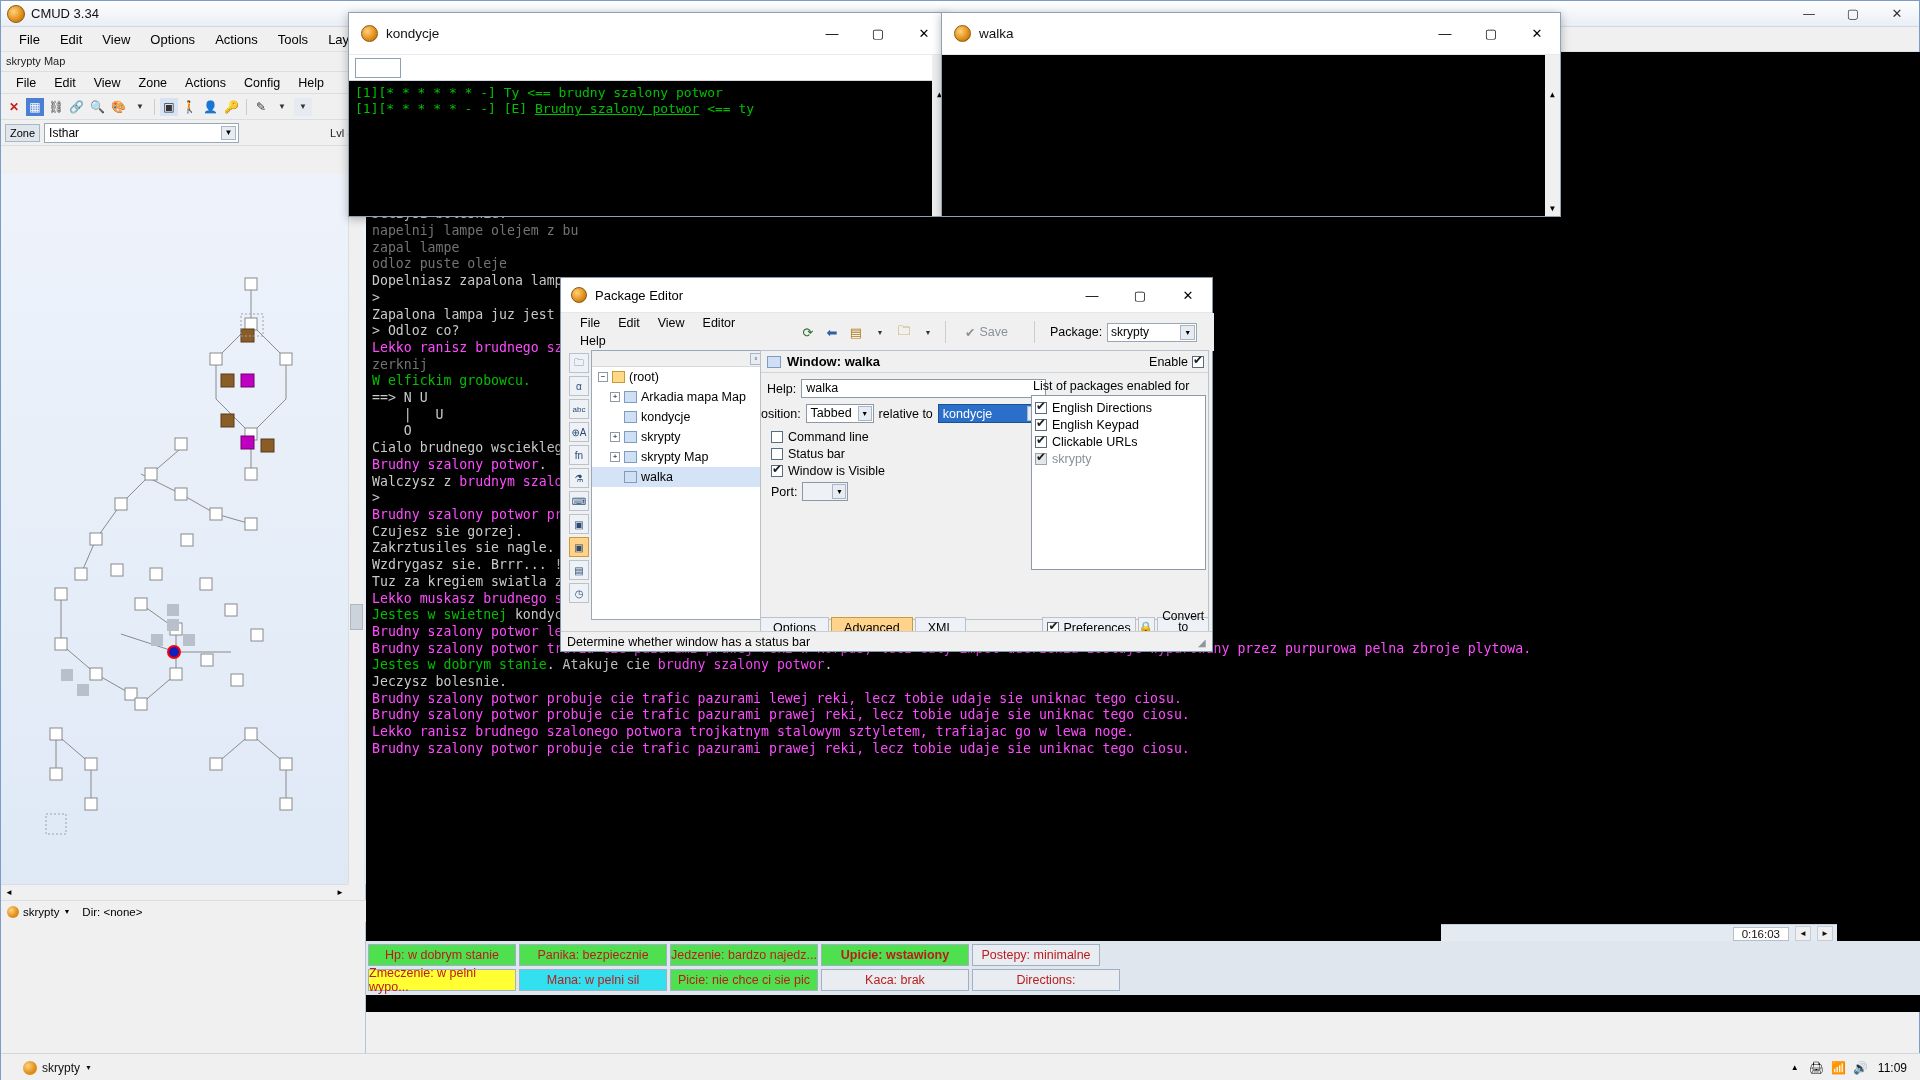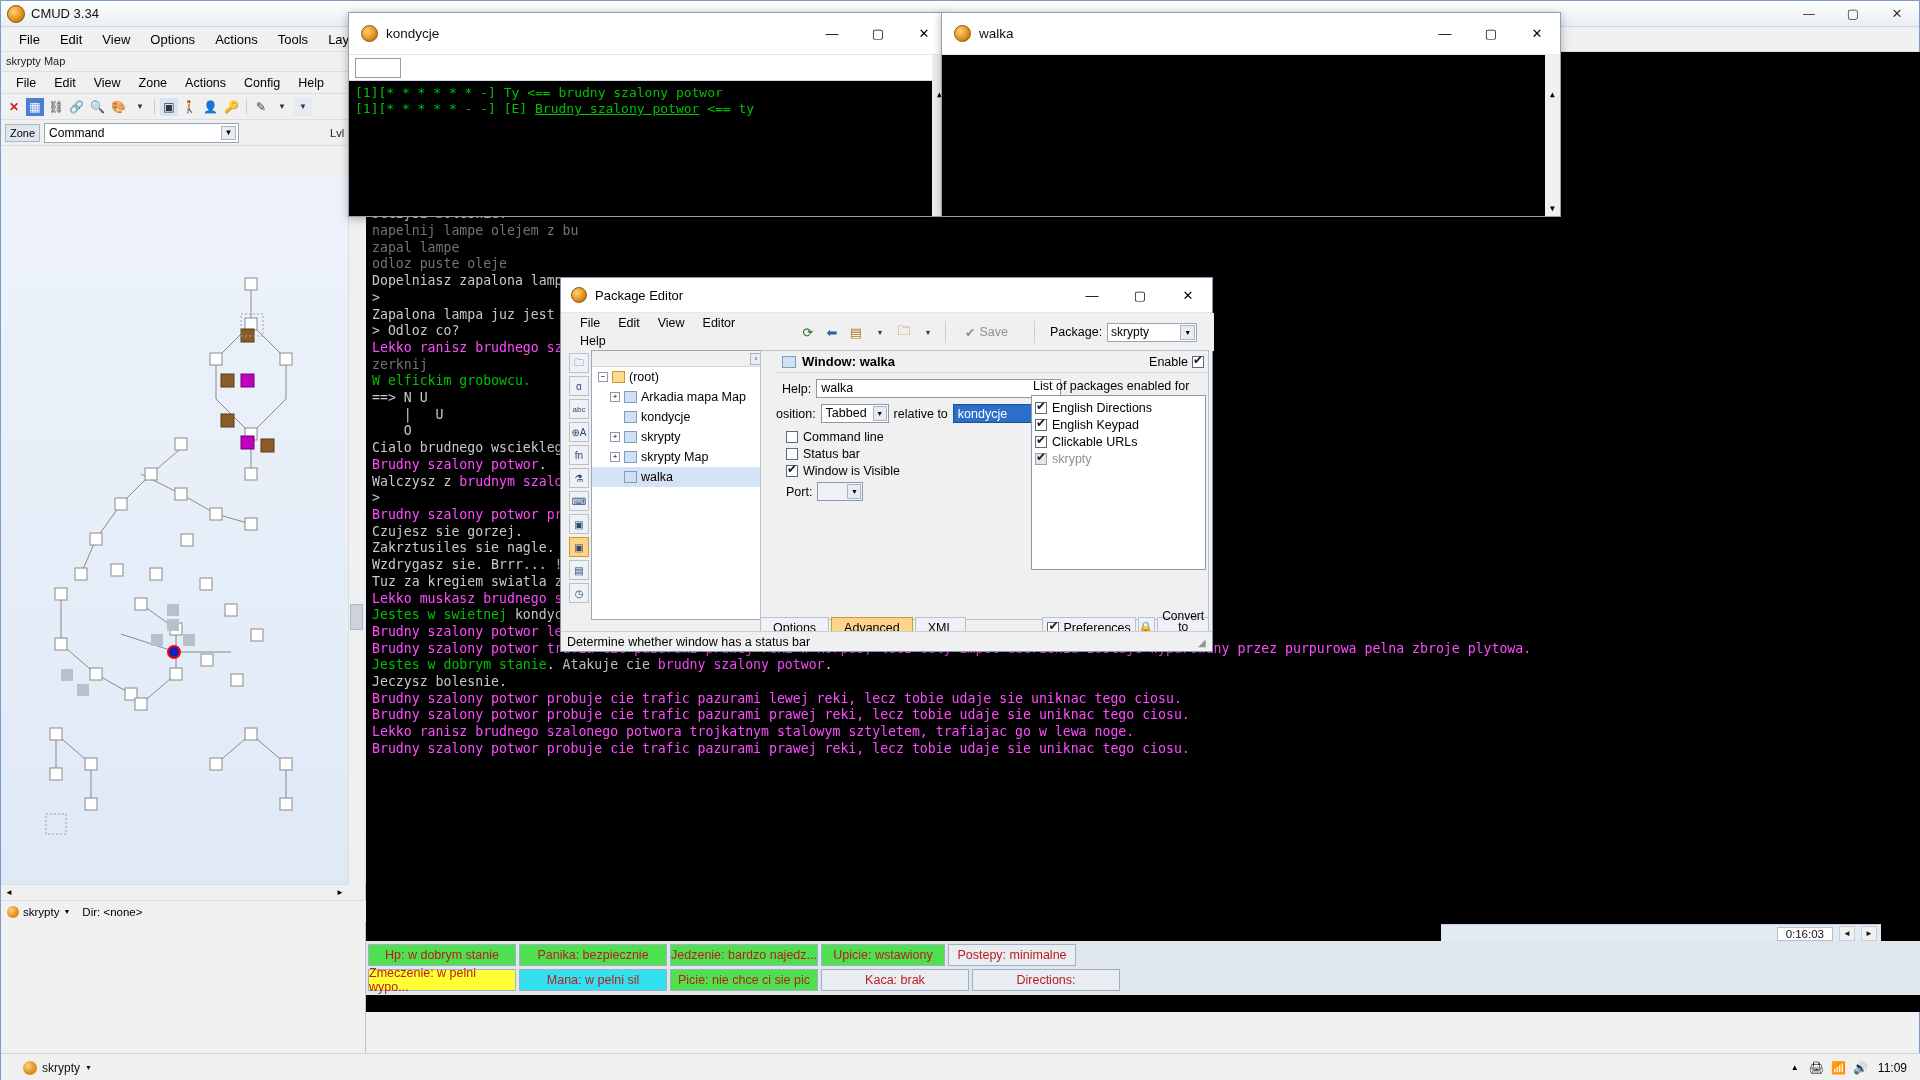--- a/index.html
+++ b/index.html
@@ -118,21 +118,21 @@
     background:#000;
   }
   .c-white{color:#c9c9c9}
   .c-green{color:#00c000}
   .c-bmagenta{color:#ff4cff}
   .c-byellow{color:#737373}
   .u{text-decoration:underline}
 
   
   #timer-bar {
-    position:absolute; left:1440px; top:923px; width:440px; height:18px;
+    position:absolute; left:1440px; top:923px; width:396px; height:18px;
     display:flex; align-items:center; justify-content:flex-end; gap:6px;
     background:#e4eaf2; border-top:1px solid #c4cdd8;
     font-size:11.5px; color:#111; padding-right:4px;
   }
   #timer-bar .tval { background:#fff; border:1px solid #b6c0cc; padding:0 8px; }
   #timer-bar .sc { width:16px; height:15px; background:#f0f0f0; border:1px solid #c4cdd8;
       display:flex;align-items:center;justify-content:center;font-size:8px;}
 
   
   #status-panels {
@@ -229,21 +229,21 @@
   .tree-item .exp { width:10px; height:10px; border:1px solid #8d99a6; background:#fff;
      font-size:8px; line-height:8px; display:flex;align-items:center;justify-content:center;}
   .tree-item .ficon { width:13px; height:12px; background:#ffd98a; border:1px solid #c79b2e; }
   .tree-item.sel { background:#d4e3f5; }
   #pkg-icons { position:absolute; left:5px; top:72px; width:26px; height:270px; }
   .psideicon { width:20px; height:20px; margin:3px auto; border:1px solid #b9c2cc;
      background:#eef2f7; font-size:10px; display:flex;align-items:center;justify-content:center;
      color:#2b4b75;}
   #pkg-right {
     position:absolute; left:199px; top:72px; width:449px; height:270px;
-    background:#f0f0f0; border:1px solid #b9c2cc;padding-left:15px;
+    background:#f0f0f0; border:1px solid #b9c2cc;
   }
   #pkg-right .winhdr { height:22px; display:flex; align-items:center; gap:6px;
      padding-left:6px; font-size:13px; font-weight:bold; border-bottom:1px solid #cdd4dc;}
   #pkg-right .winhdr .wic { width:14px;height:12px;background:#cfe0f5;border:1px solid #7d9cc0;}
   #pkg-right .winhdr .enable { margin-left:auto; font-weight:normal; font-size:12.5px;
      display:flex; align-items:center; gap:4px; padding-right:4px;}
   .fieldrow { display:flex; align-items:center; gap:5px; font-size:12.5px; margin:6px 0 0 6px;}
   .ti { height:19px; background:#fff; border:1px solid #8d99a6; padding:1px 4px; font-size:12.5px;}
   .cb { width:12px; height:12px; border:1px solid #5a6d80; background:#fff; display:inline-block;
       position:relative; }
@@ -319,21 +319,21 @@
       <div class="tbtn">👤</div>
       <div class="tbtn">🔑</div>
       <div class="tsep"></div>
       <div class="tbtn">✎</div>
       <div class="tbtn" style="font-size:8px;">▼</div>
       <div class="tbtn" style="background:#e6ebf2;font-size:8px;">▼</div>
     </div>
     <div id="map-zonebar">
       <div class="zlabel">Zone</div>
       <div class="zcombo">
-        <span>Command</span>
+        <span>Isthar</span>
         <span class="arrow">▼</span>
       </div>
       <div class="lvl">Lvl -1</div>
     </div>
 
     <div id="map-canvas">
       <svg width="365" height="710" xmlns="http://www.w3.org/2000/svg">
         <g stroke="#8a8a8a" stroke-width="1" fill="none">
           <path d="M250 110 L250 150 M250 150 L215 185 M250 150 L285 185 M215 185 L215 225 M285 185 L285 225 M215 225 L250 260 M285 225 L250 260 M250 260 L250 300"></path>
           <path d="M185 270 L150 300 M150 300 L120 330 M120 330 L95 365 M95 365 L80 400"></path>
@@ -435,21 +435,21 @@
     <span class="tval">0:16:03</span>
     <span class="sc">◄</span>
     <span class="sc">►</span>
   </div>
 
   <div id="status-panels">
     <div class="sprow" id="sprow1">
         <div class="spcell" style="background: rgb(79, 224, 79); width: 148px;">Hp: w dobrym stanie</div>
         <div class="spcell" style="background: rgb(79, 224, 79); width: 148px;">Panika: bezpiecznie</div>
         <div class="spcell" style="background: rgb(79, 224, 79); width: 148px;">Jedzenie: bardzo najedz...</div>
-        <div class="spcell" style="background: rgb(79, 224, 79); width: 124px;">Upicie: wstawiony</div>
+        <div class="spcell" style="background: rgb(79, 224, 79); width: 148px; font-weight: bold;">Upicie: wstawiony</div>
         <div class="spcell" style="background: rgb(233, 237, 242); width: 128px;">Postepy: minimalne</div>
       </div>
     <div class="sprow" id="sprow2">
         <div class="spcell" style="background: rgb(255, 255, 51); width: 148px;">Zmeczenie: w pelni wypo...</div>
         <div class="spcell" style="background: rgb(51, 224, 240); width: 148px;">Mana: w pelni sil</div>
         <div class="spcell" style="background: rgb(79, 224, 79); width: 148px;">Picie: nie chce ci sie pic</div>
         <div class="spcell" style="background: rgb(233, 237, 242); width: 148px;">Kaca: brak</div>
         <div class="spcell" style="background: rgb(233, 237, 242); width: 148px;">Directions:</div>
       </div>
   </div>

